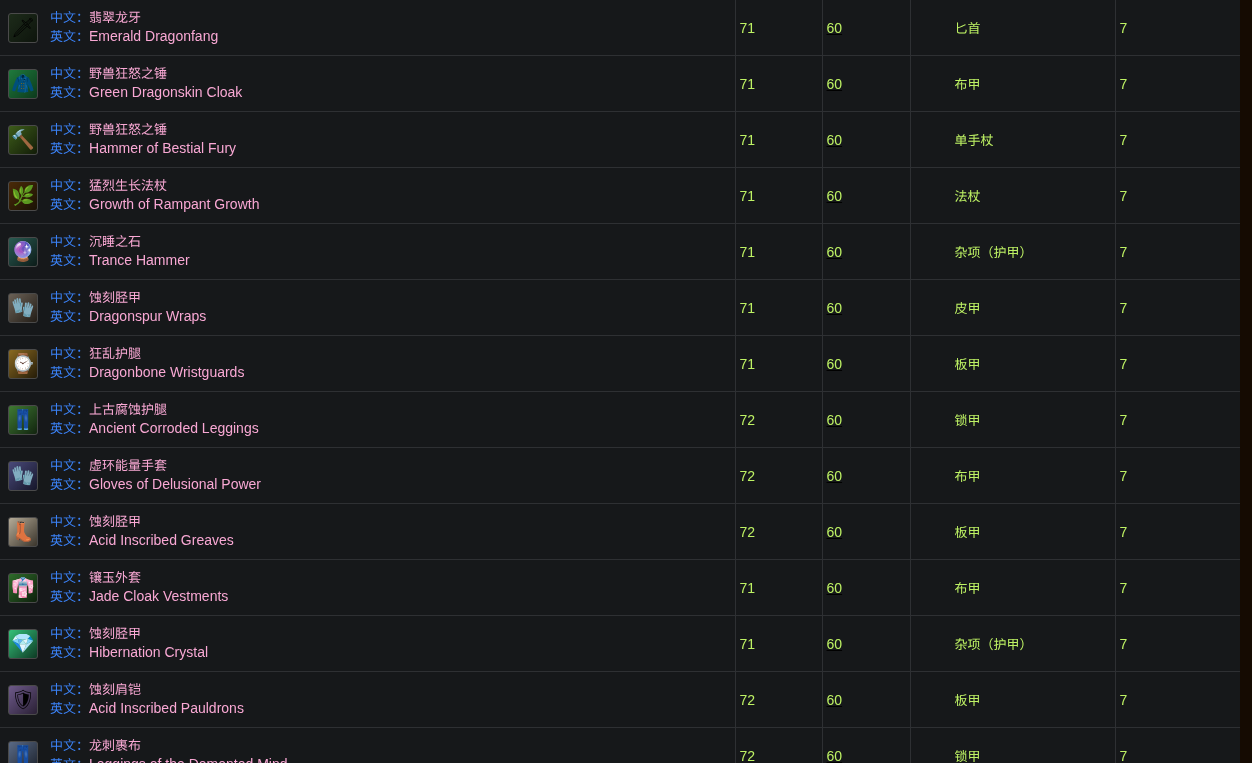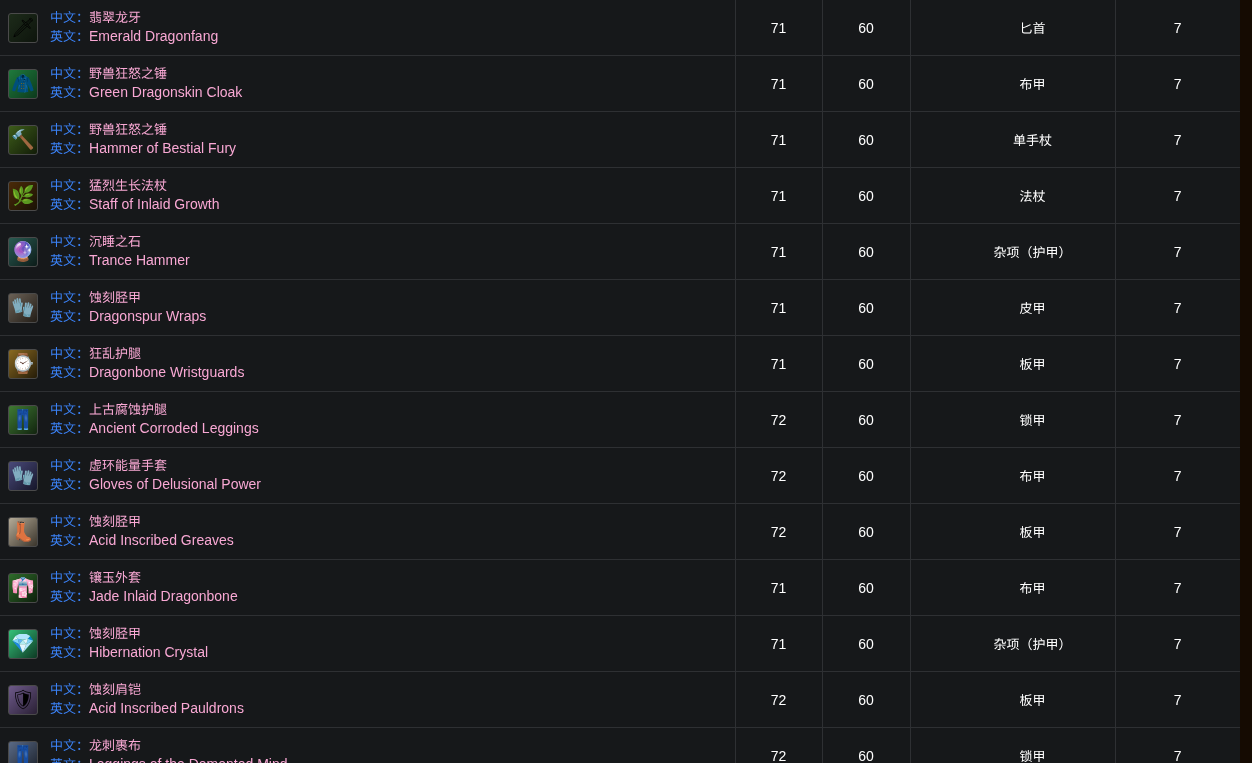--- a/index.html
+++ b/index.html
@@ -29,21 +29,21 @@
     border-right: 1px solid #2e3033;
     padding: 0;
     vertical-align: middle;
   }
   #item-table td.col-name { border-right: 1px solid #2e3033; }
   #item-table td.col-last { border-right: none; }
 
   
   .col-name  { width: 735px; }
   .col-ilvl  { width: 87px;  }
-  .col-req   { width: 88px;  }
+  .col-req   { width: 88px; text-decoration: underline;  }
   .col-type  { width: 205px; }
   .col-src   { width: 125px; }
 
   
   .name-cell-inner {
     display: flex;
     align-items: center;
     padding: 9px 0 9px 8px;
     min-height: 33px;
   }
@@ -72,22 +72,21 @@
 
   .name-lines { display: flex; flex-direction: column; justify-content: center; }
   .name-row { font-size: 13px; line-height: 18px; white-space: nowrap; }
   .name-label { color: #3b82f6; }
   .name-value { color: #f9a8d4; }
   .name-row.row-cn .name-value { font-size: 13px; }
   .name-row.row-en .name-value { font-size: 14px; margin-top: 36px; }
 
   
   .data-cell {
-    text-align: center;
-    color: #ffffff;
+    color: #bef264;
     font-size: 14px;
     padding: 9px 4px;
   }
   .data-cell.cn { font-size: 13px; padding-left: 44px; }
 
   .right-gutter {
     position: absolute;
     top: 0;
     left: 1240px;
     width: 12px;
@@ -183,21 +182,21 @@
         </td>
       </tr>
       <tr>
         <td class="col-name">
           <div class="name-cell-inner">
             <span class="item-icon" style="background: linear-gradient(135deg, rgb(74, 42, 8) 0%, rgb(26, 18, 5) 100%);">
               <span class="glyph">🌿</span>
             </span>
             <div class="name-lines">
               <div class="name-row row-cn"><span class="name-label">中文：</span><span class="name-value">猛烈生长法杖</span></div>
-              <div class="name-row row-en"><span class="name-label">英文：</span><span class="name-value">Staff of Inlaid Growth</span></div>
+              <div class="name-row row-en"><span class="name-label">英文：</span><span class="name-value">Growth of Rampant Growth</span></div>
             </div>
           </div>
         </td>
         <td class="col-ilvl">
           <div class="data-cell">71</div>
         </td>
         <td class="col-req">
           <div class="data-cell">60</div>
         </td>
         <td class="col-type">
@@ -358,21 +357,21 @@
         </td>
       </tr>
       <tr>
         <td class="col-name">
           <div class="name-cell-inner">
             <span class="item-icon" style="background: linear-gradient(135deg, rgb(46, 107, 42) 0%, rgb(14, 31, 12) 100%);">
               <span class="glyph">👘</span>
             </span>
             <div class="name-lines">
               <div class="name-row row-cn"><span class="name-label">中文：</span><span class="name-value">镶玉外套</span></div>
-              <div class="name-row row-en"><span class="name-label">英文：</span><span class="name-value">Jade Inlaid Dragonbone</span></div>
+              <div class="name-row row-en"><span class="name-label">英文：</span><span class="name-value">Jade Cloak Vestments</span></div>
             </div>
           </div>
         </td>
         <td class="col-ilvl">
           <div class="data-cell">71</div>
         </td>
         <td class="col-req">
           <div class="data-cell">60</div>
         </td>
         <td class="col-type">

